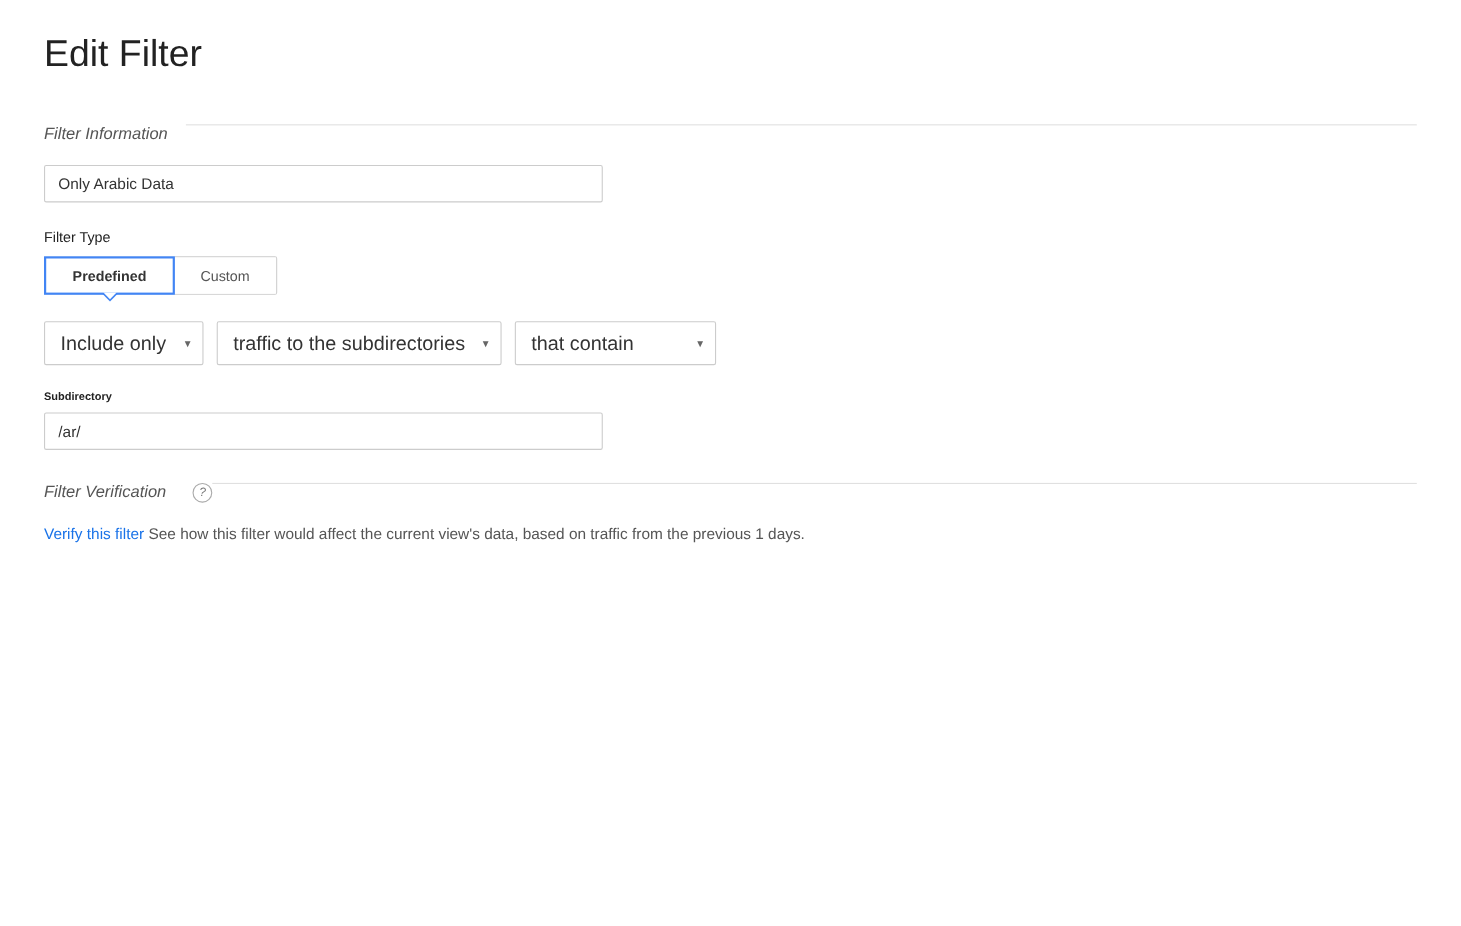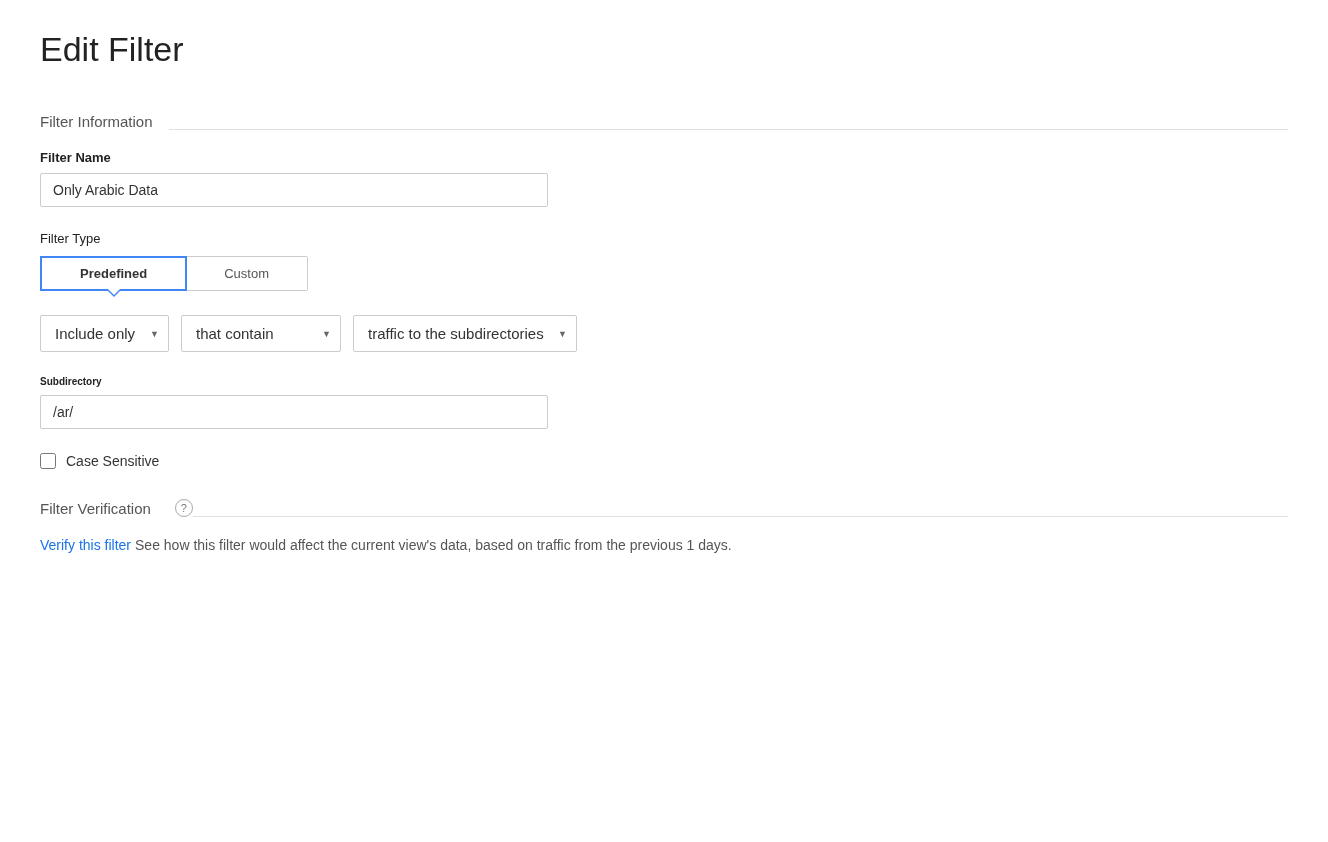--- a/index.html
+++ b/index.html
@@ -18,22 +18,23 @@
 
     .page-title {
       font-size: 34px;
       font-weight: 400;
       color: #222;
       margin-bottom: 44px;
     }
 
     .section-header {
       display: flex;
-      align-items: flex-end;
+      align-items: flex-start;
       margin-bottom: 20px;
+      font-style: italic;
     }
 
     .section-header-label {
       font-size: 15px;
       font-weight: 400;
       color: #555;
       margin-right: 16px;
       white-space: nowrap;
     }
 
@@ -76,21 +77,21 @@
     }
 
     .toggle-group {
       display: flex;
       border: 1px solid #ccc;
       border-radius: 2px;
       width: fit-content;
     }
 
     .toggle-btn {
-      padding: 8px 38px;
+      padding: 8px 24px;
       font-size: 13px;
       font-weight: 500;
       cursor: pointer;
       background: #fff;
       border: none;
       outline: none;
       color: #555;
     }
 
     .toggle-btn.active {
@@ -136,21 +137,21 @@
       margin-bottom: 24px;
     }
 
     .dropdown-select {
       appearance: none;
       -webkit-appearance: none;
       background: #fff;
       border: 1px solid #ccc;
       border-radius: 2px;
       padding: 9px 32px 9px 14px;
-      font-size: 15px;
+      font-size: 18px;
       color: #333;
       cursor: pointer;
       outline: none;
       position: relative;
     }
 
     .dropdown-wrapper {
       position: relative;
       display: inline-block;
     }
@@ -236,64 +237,59 @@
 
 <h1 class="page-title">Edit Filter</h1>
 
 <div class="filter-info-section">
   <div class="section-header">
     <span class="section-header-label">Filter Information</span>
     <div class="section-divider"></div>
   </div>
 
   <div class="form-group">
-    <div class="field-label">Filter Name</div>
     <input type="text" class="text-input" value="Only Arabic Data" style="">
   </div>
 
   <div class="form-group">
     <div class="filter-type-label">Filter Type</div>
     <div class="toggle-group">
       <button class="toggle-btn active">Predefined</button>
       <button class="toggle-btn">Custom</button>
     </div>
   </div>
 
   <div class="dropdowns-row">
     <div class="dropdown-wrapper">
       <select class="dropdown-select">
         <option value="include_only">Include only</option>
         <option value="exclude_all">Exclude all</option>
+      </select>
+    </div>
+    <div class="dropdown-wrapper">
+      <select class="dropdown-select">
+        <option value="traffic_subdirectories">traffic to the subdirectories</option>
+        <option value="traffic_hostname">traffic to the hostname</option>
       </select>
     </div>
     <div class="dropdown-wrapper">
       <select class="dropdown-select">
         <option value="that_contain">that contain</option>
         <option value="that_begin">that begin with</option>
         <option value="that_end">that end with</option>
         <option value="that_match">that match regex</option>
       </select>
     </div>
-    <div class="dropdown-wrapper">
-      <select class="dropdown-select">
-        <option value="traffic_subdirectories">traffic to the subdirectories</option>
-        <option value="traffic_hostname">traffic to the hostname</option>
-      </select>
-    </div>
   </div>
 
   <div class="form-group">
     <div class="subdirectory-label">Subdirectory</div>
     <input type="text" class="text-input" value="/ar/" style="">
   </div>
 
-  <div class="checkbox-row">
-    <input type="checkbox" class="checkbox-input" id="case-sensitive" style="">
-    <label class="checkbox-label" for="case-sensitive">Case Sensitive</label>
-  </div>
 </div>
 
 <div class="filter-verification-section">
   <div class="section-header">
     <span class="section-header-label">Filter Verification</span>
     <span class="question-icon">?</span>
     <div class="section-divider"></div>
   </div>
   <div class="verify-row">
     <a class="verify-link" href="#">Verify this filter</a>

